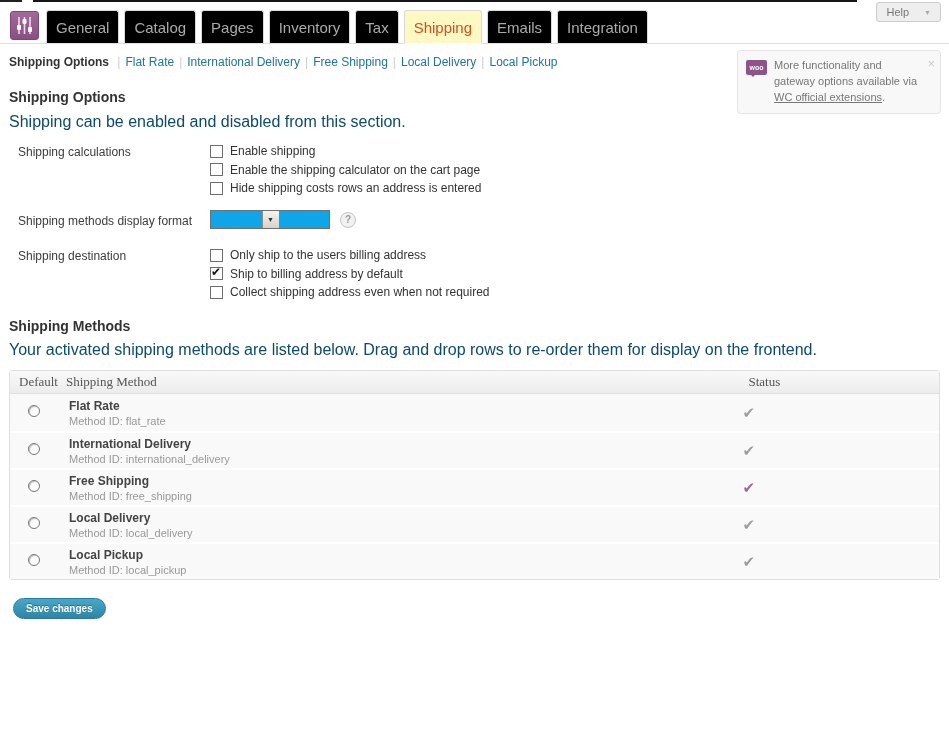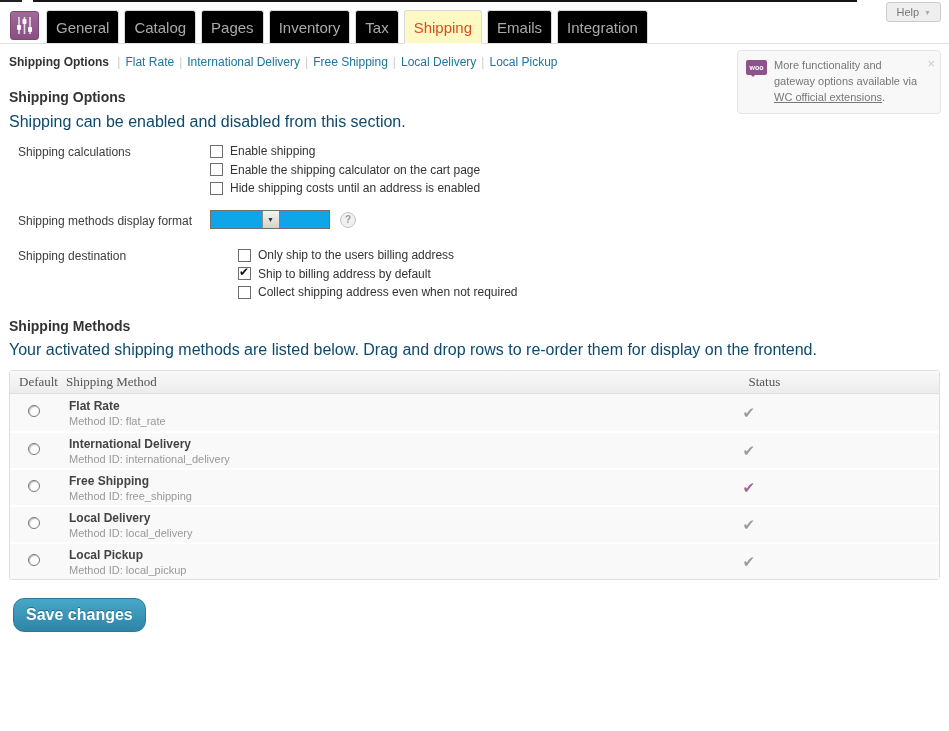--- a/index.html
+++ b/index.html
@@ -11,21 +11,21 @@
   :root{
     --active-tab:#d54e21; --link:#21759b;
     --enabled-status:#a46497; --disabled-status:#9c9c9c;
   }
   .topline-a{position:absolute;left:0;top:0;width:22px;height:2px;background:#222;}
   .topline-b{position:absolute;left:33px;top:0;width:824px;height:2px;background:#151515;}
 
   
   .help-tab{position:absolute;right:8px;top:2px;height:20px;padding:3px 9px;
     background:#eee;border:1px solid #ccc;border-radius:3px;color:#777;font-size:11px;
-    display:flex;align-items:center;gap:5px;cursor:pointer;}
+    display:flex;align-items:center;gap:15px;cursor:pointer;}
   .help-tab .caret{font-size:7px;color:#aaa;}
 
   
   .nav-wrap{position:absolute;left:0;top:0;width:949px;height:44px;border-bottom:1px solid #dfdfdf;}
   .woo-app-icon{position:absolute;left:10px;top:11px;width:29px;height:29px;border-radius:3px;
     background:linear-gradient(#a express,#8c5184);background:linear-gradient(#a06a99,#8a4f82);
     border:1px solid #7d4877;display:flex;align-items:center;justify-content:center;}
   .tabs{position:absolute;left:46px;bottom:-1px;display:flex;align-items:flex-end;}
   .tab{font-size:15px;line-height:1;padding:9px 9px 8px;margin-right:5px;color:#aaa;
     background:#000000;border:1px solid #d9d9d9;border-bottom:1px solid #dfdfdf;
@@ -86,23 +86,23 @@
   .radio{display:inline-block;width:12px;height:12px;border-radius:50%;background:#fff;
     border:1px solid #777;box-shadow:inset 1px 1px 1px rgba(0,0,0,.25);cursor:pointer;}
   .m-name{font-weight:bold;color:#444;font-size:12px;padding-left:11px;}
   .m-id{font-size:11px;color:#999;padding-left:11px;margin-top:2px;}
   .status-check{font-size:15px;padding-left:2px;cursor:default;
     text-shadow:0 1px 0 rgba(255,255,255,.8);}
   .status-check.on{color:var(--enabled-status);}
   .status-check.off{color:var(--disabled-status);}
 
   
-  .save-btn{position:absolute;left:13px;top:598px;height:34px;padding:0 12px;
+  .save-btn{position:absolute;left:13px;top:598px;height:21px;padding:0 12px;
     background:linear-gradient(#48a7c7,#2e84a7);border:1px solid #2a7c9e;border-radius:11px;
-    color:#fff;font-size:16px;font-weight:bold;font-family:"Liberation Sans",sans-serif;
+    color:#fff;font-size:10px;font-weight:bold;font-family:"Liberation Sans",sans-serif;
     cursor:pointer;text-shadow:0 -1px 0 #1d6f92;}
 </style>
 </head>
 <body>
 
 <div class="topline-a"></div>
 <div class="topline-b"></div>
 
 <div class="help-tab">
   <span>Help</span>
@@ -154,35 +154,35 @@
     <label class="cb-line">
       <span class="cb"></span>
       <span class="cb-text">Enable shipping</span>
     </label>
     <label class="cb-line">
       <span class="cb"></span>
       <span class="cb-text">Enable the shipping calculator on the cart page</span>
     </label>
     <label class="cb-line">
       <span class="cb"></span>
-      <span class="cb-text">Hide shipping costs until an address is enabled</span>
+      <span class="cb-text">Hide shipping costs rows an address is entered</span>
     </label>
   </div>
 
 <div class="form-label" style="top:214px;">Shipping methods display format</div>
 <div class="field-col" style="top:210px;display:flex;align-items:center;">
   <div class="select">
     <span class="val">Radio buttons</span>
     <span class="btn">▼</span>
   </div>
   <span class="help-tip">?</span>
 </div>
 
 <div class="form-label" style="top:249px;">Shipping destination</div>
-<div class="field-col" style="top:246px;margin-left:28px;" id="dest-group">
+<div class="field-col" style="top:246px;" id="dest-group">
     <label class="cb-line">
       <span class="cb"></span>
       <span class="cb-text">Only ship to the users billing address</span>
     </label>
     <label class="cb-line">
       <span class="cb">
         <span class="mark">✔</span>
       </span>
       <span class="cb-text">Ship to billing address by default</span>
     </label>

